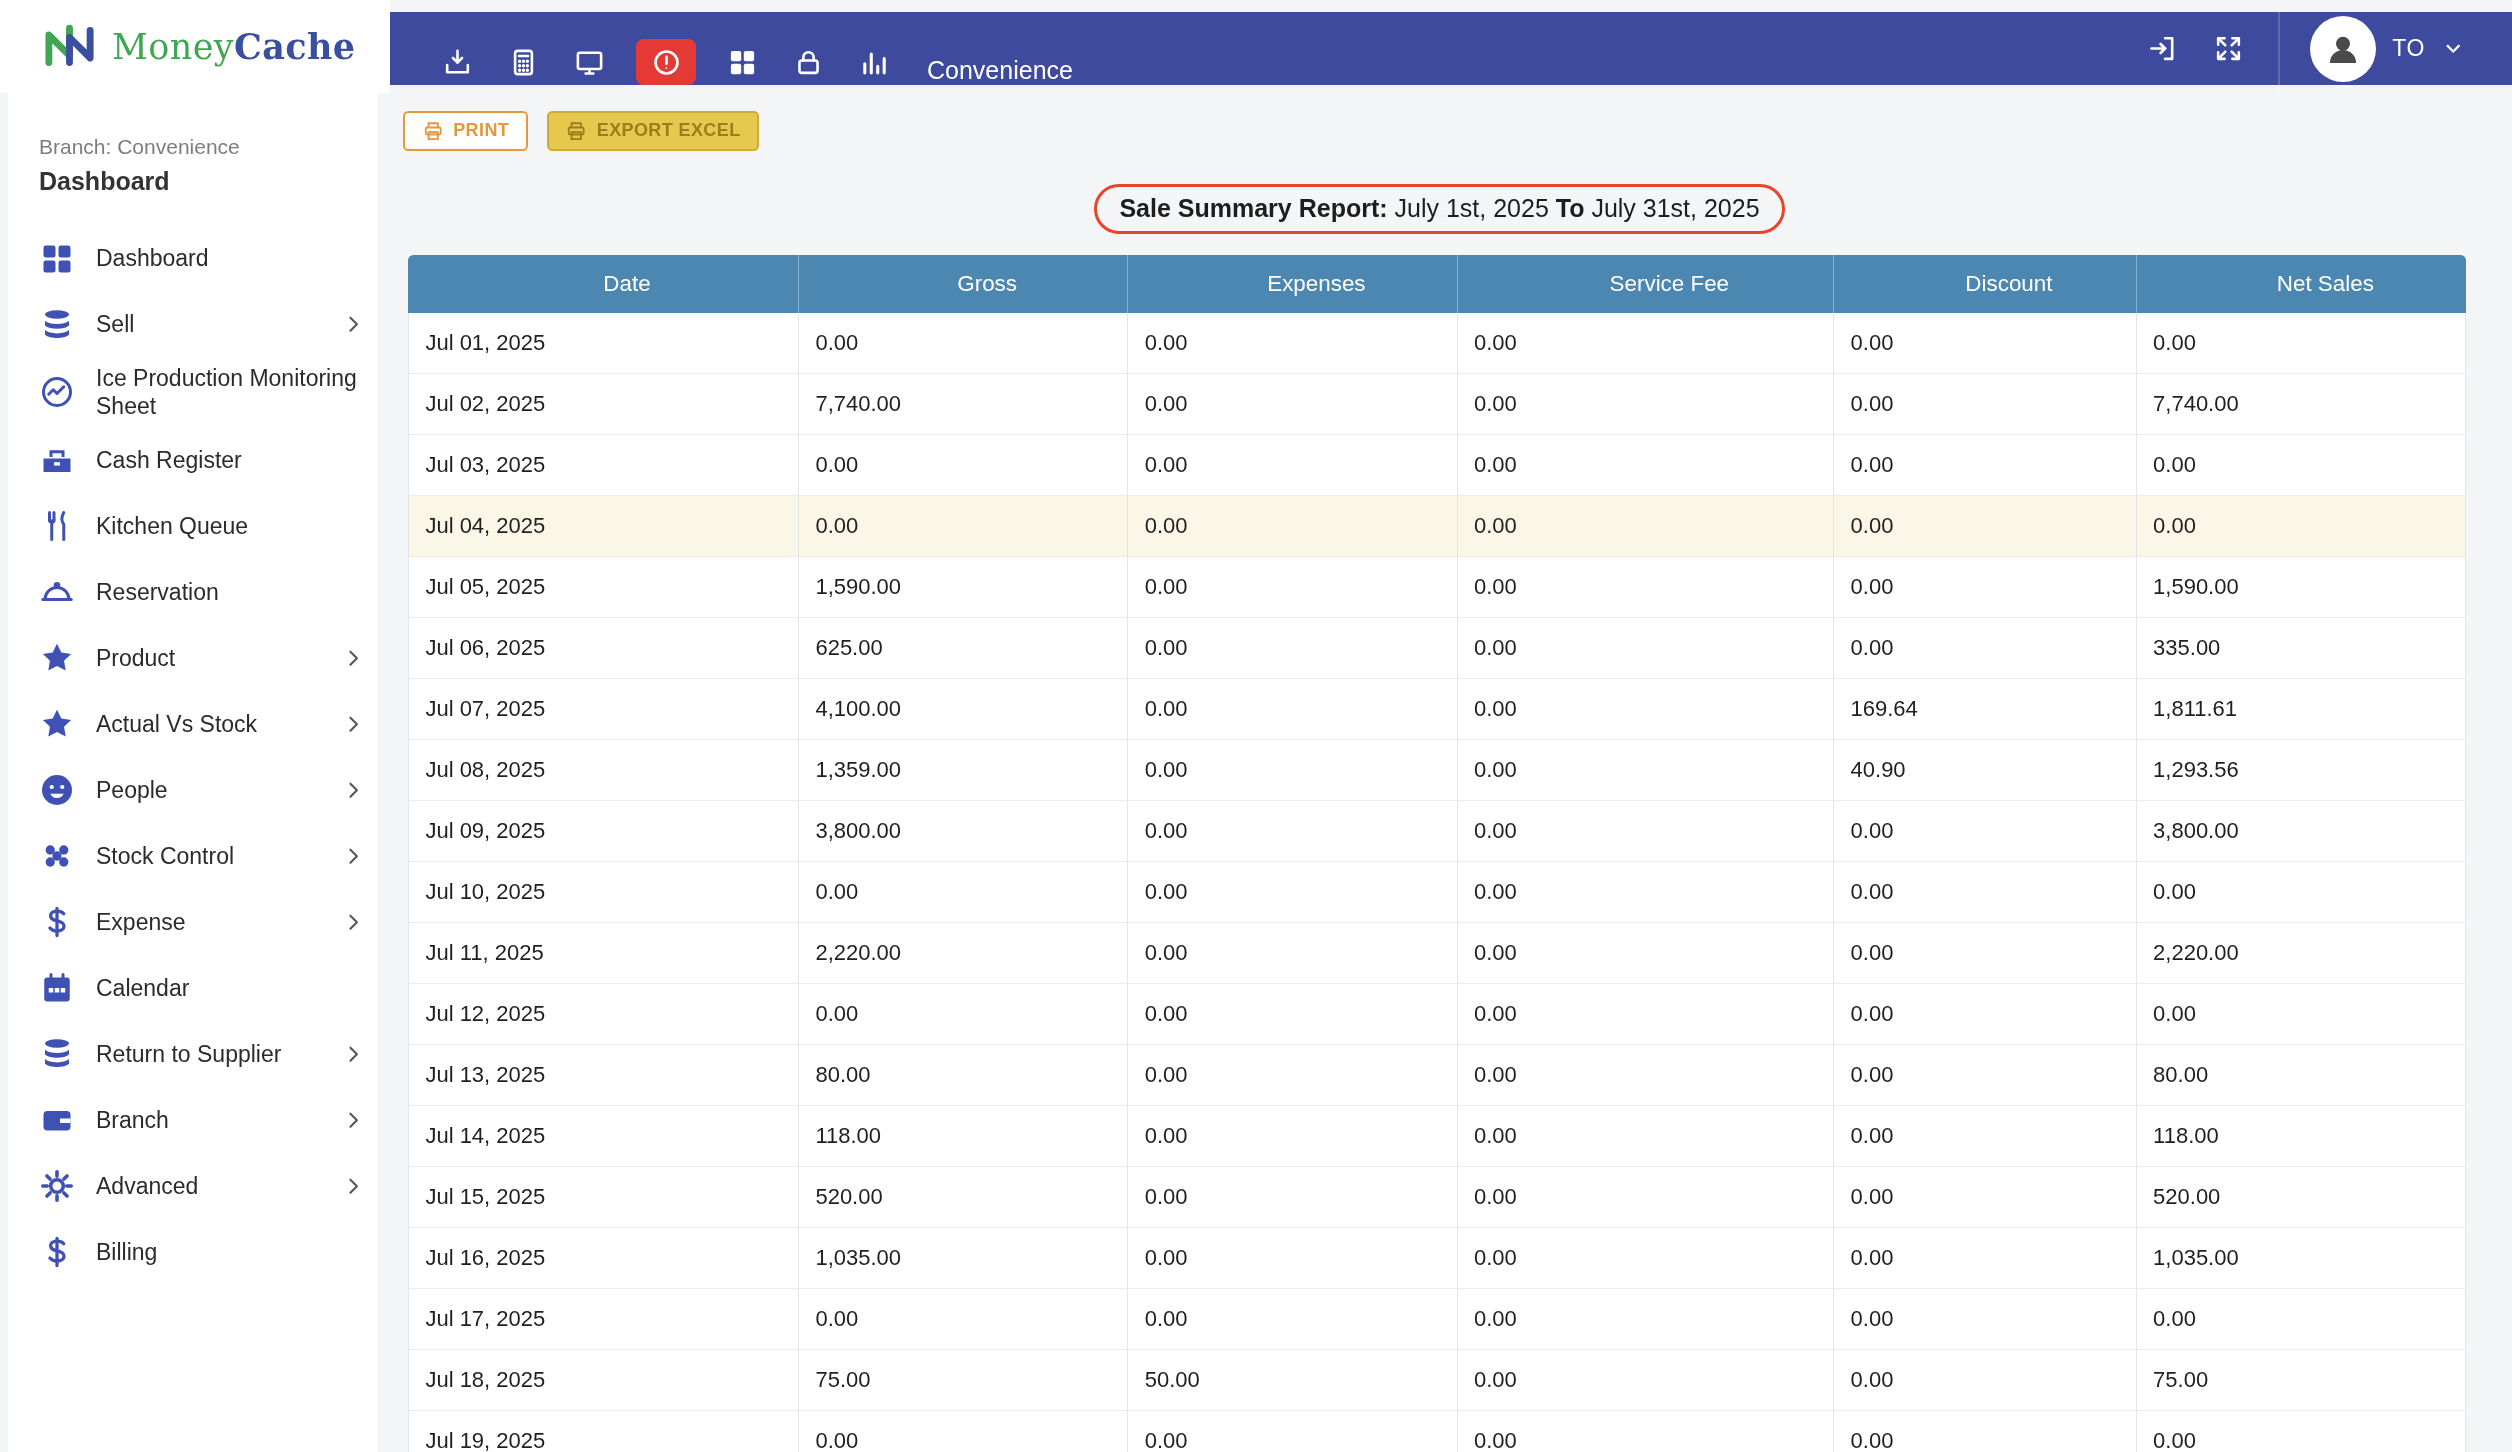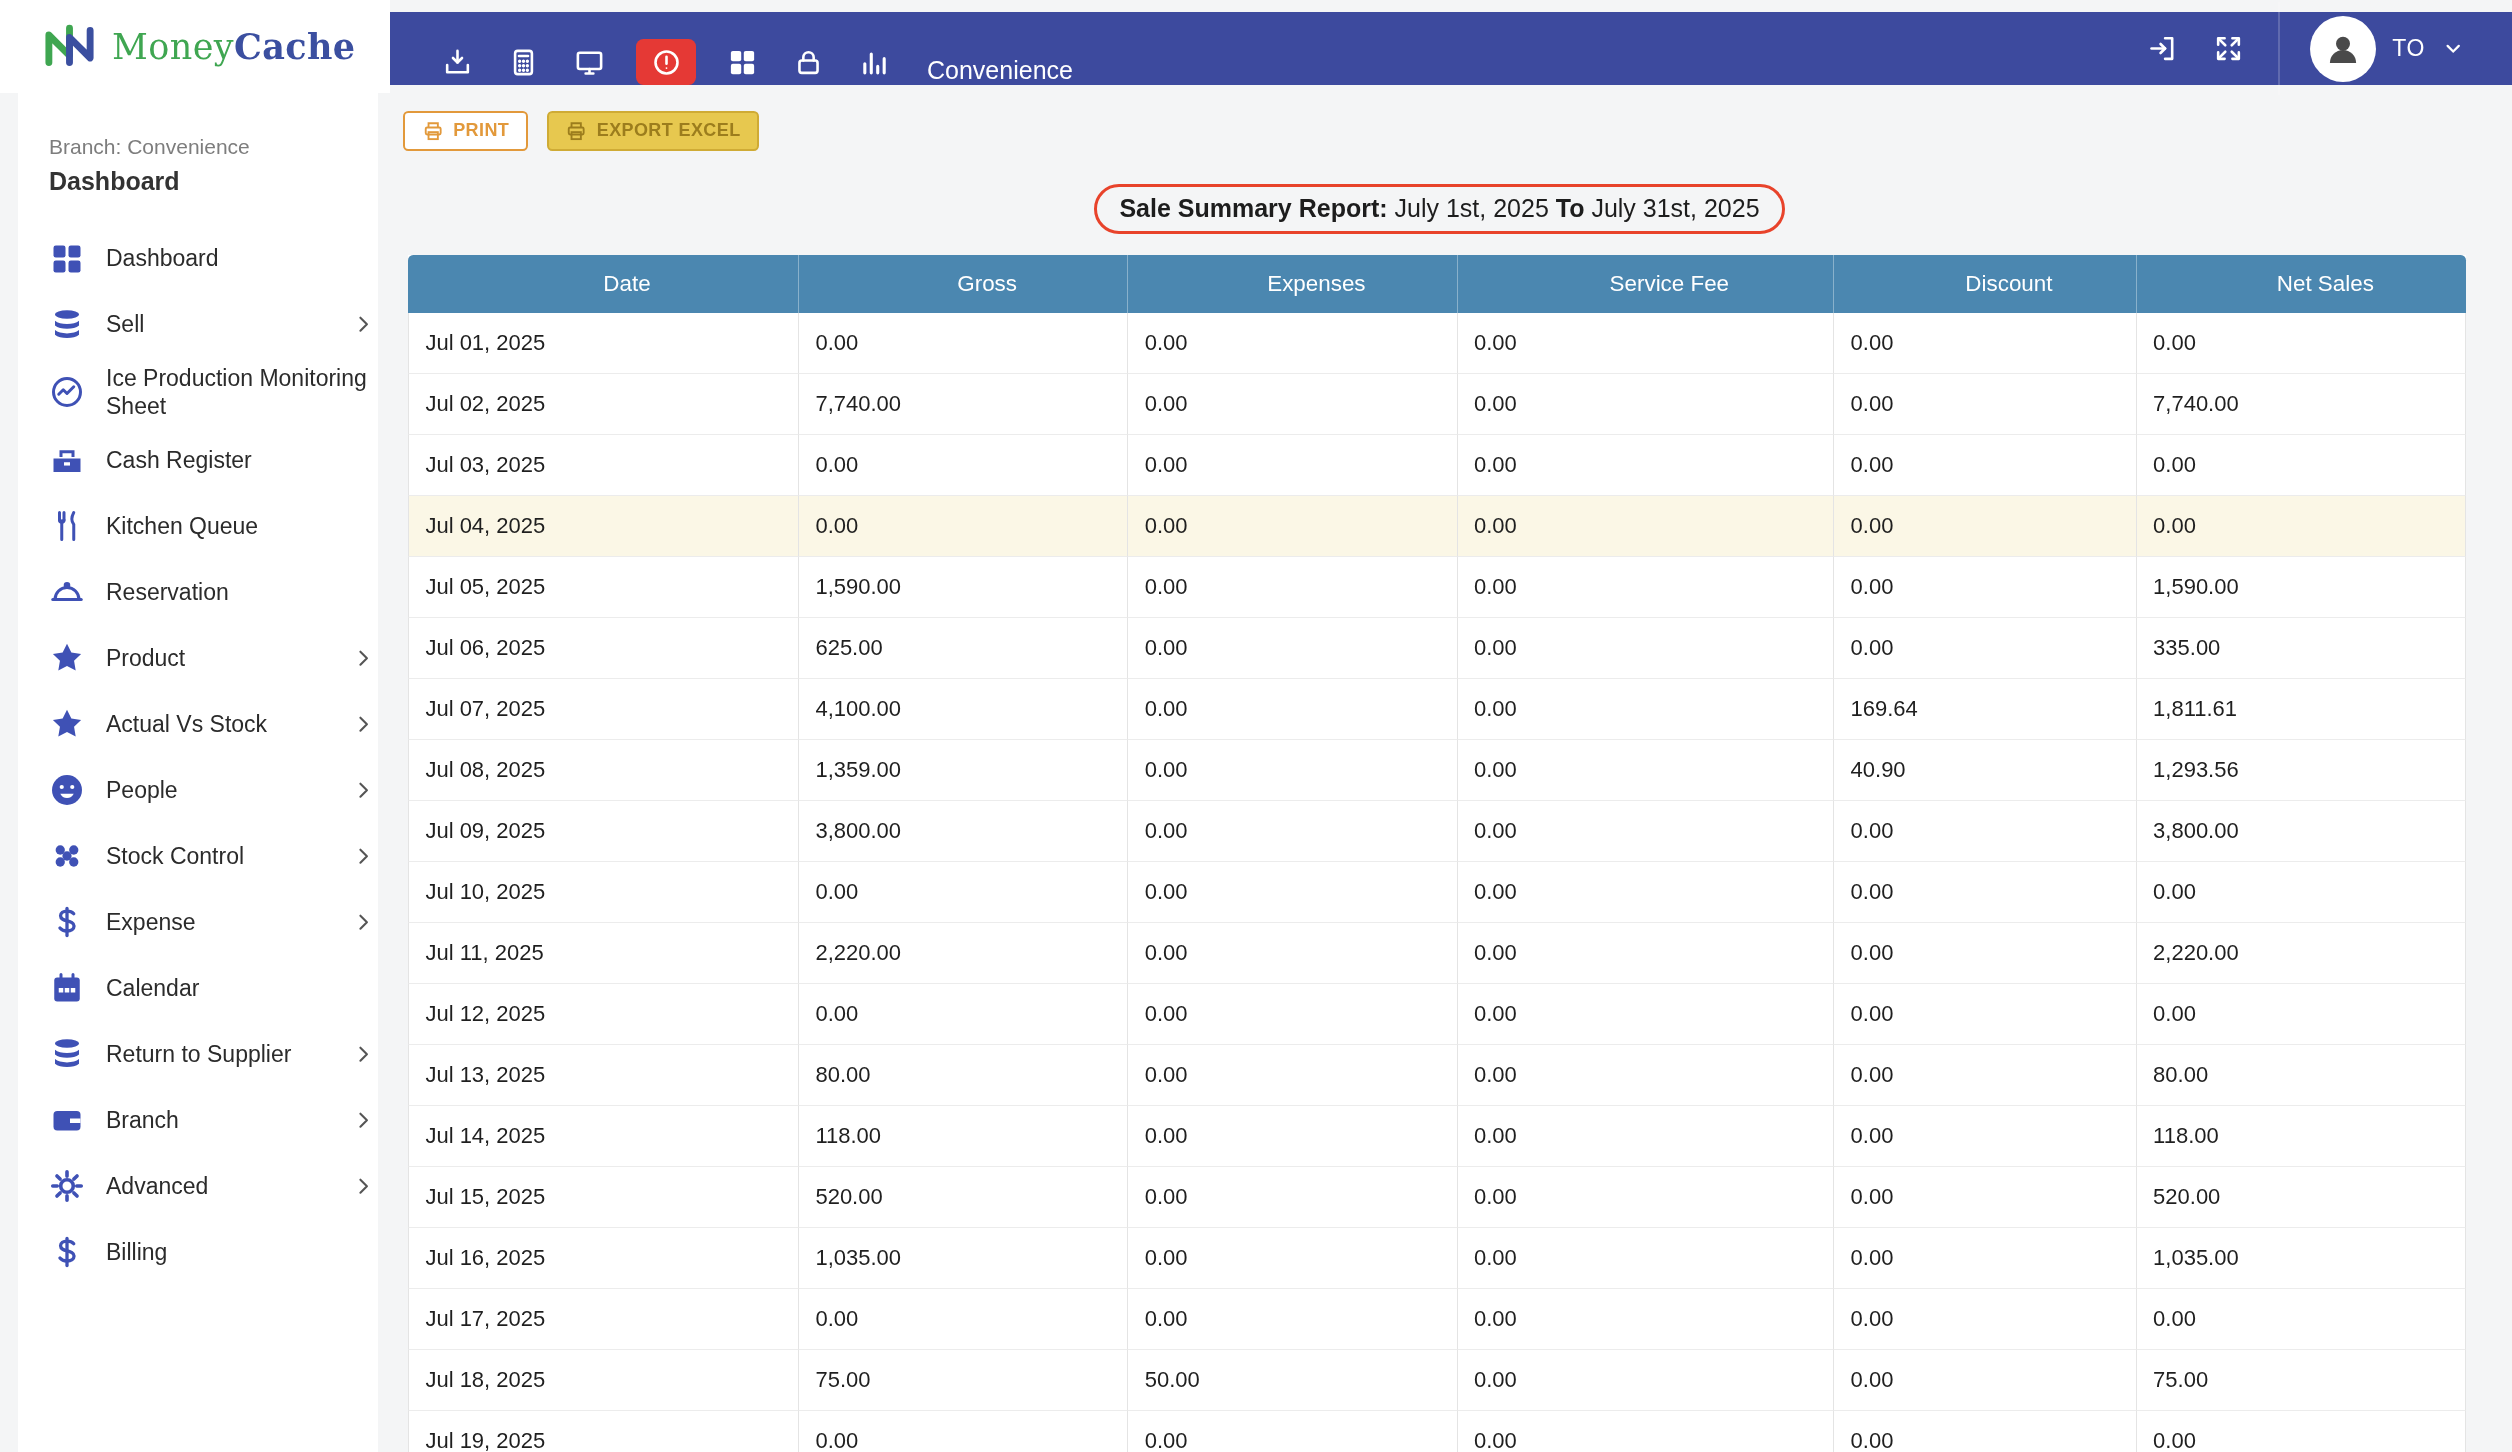--- a/index.html
+++ b/index.html
@@ -24,21 +24,21 @@
   .topbar-right { margin-left:auto; display:flex; align-items:center; gap:30px; padding-right:48px; height:100%; }
   .tb-divider { width:1.5px; height:93px; background:rgba(255,255,255,.18); }
   .avatar { width:66px; height:66px; border-radius:50%; background:#fff; display:flex; align-items:center;
     justify-content:center; color:#4a4a4a; }
   .avatar svg { width:42px; height:42px; }
   .user-group { display:flex; align-items:center; gap:16.4px; cursor:pointer; }
   .user-label { font-size:23px; color:#fff; letter-spacing:0.7px; }
   .user-chevron svg { width:22.4px; height:22.4px; color:#fff; display:block; }
 
   
-  .sidebar { position:absolute; top:93px; left:18px; width:390px; height:1359px; background:#fff; padding:0 0 0 31px; }
+  .sidebar { position:absolute; top:93px; left:8px; width:390px; height:1359px; background:#fff; padding:0 0 0 31px; }
   .branch-label { margin-top:42px; font-size:21px; color:#7d7d7d; }
   .section-title { margin-top:7.5px; font-size:25px; font-weight:bold; color:#333; }
   .menu { margin-top:30px; }
   .menu-item { display:flex; align-items:center; gap:21px; min-height:66px; padding:6px 34px 6px 0; cursor:pointer; }
   .mi-icon { width:36px; height:36px; flex:none; color:var(--sidebar-icon,#3f51b5); }
   .mi-icon svg { width:36px; height:36px; }
   .mi-label { font-size:23px; color:#2b2b2b; line-height:1.25; flex:1; }
   .mi-chevron { margin-left:auto; color:#555; }
   .mi-chevron svg { width:22.4px; height:22.4px; display:block; }
 

